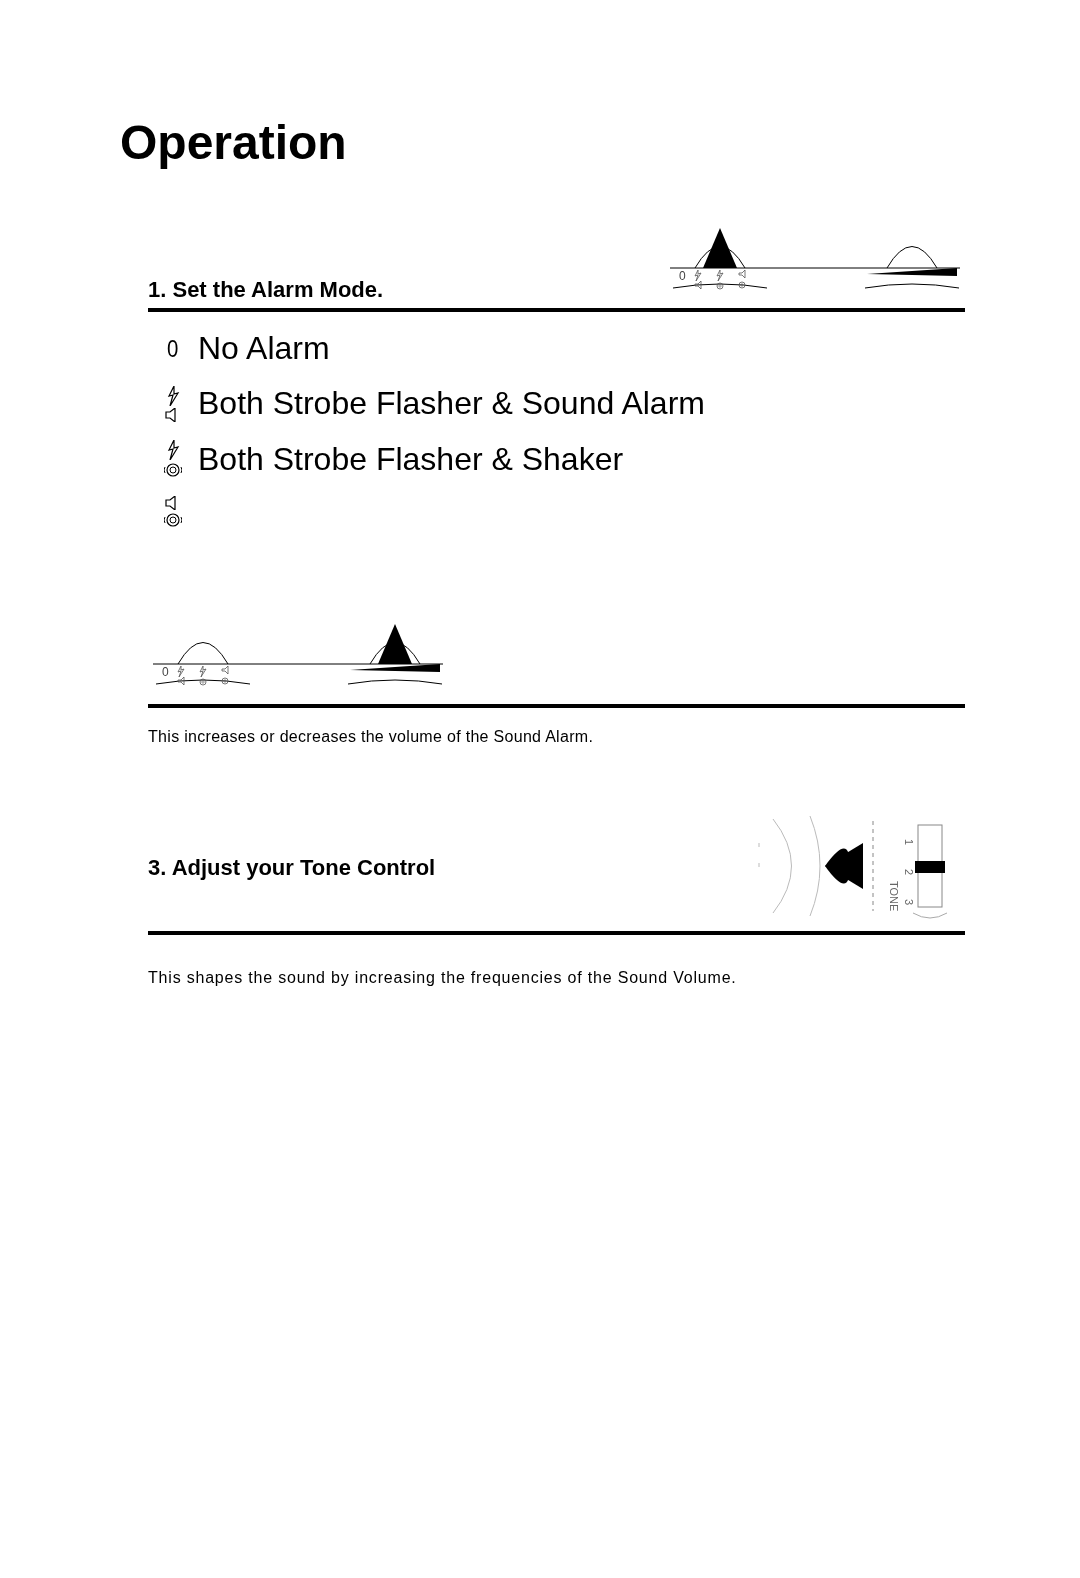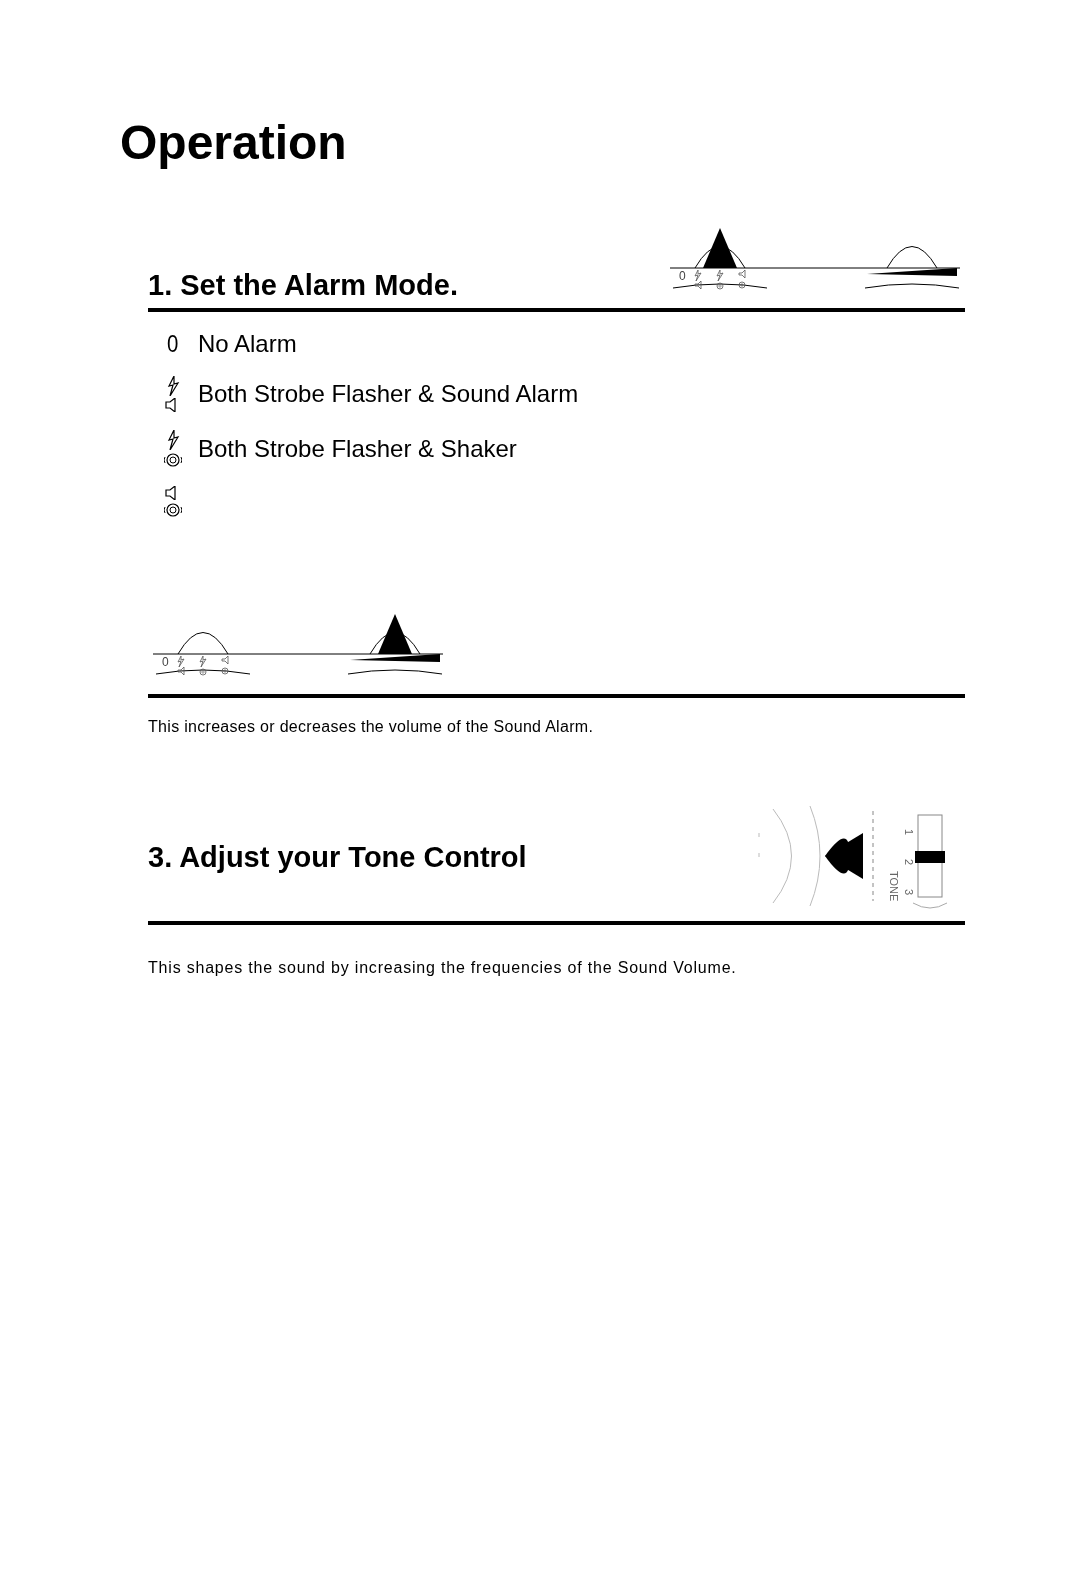--- a/index.html
+++ b/index.html
@@ -1,27 +1,27 @@
 <!DOCTYPE html>
 <html><head>
 <meta charset="utf-8">
 <style>
   html,body{margin:0;padding:0;background:#fff;}
   .page{width:1080px;height:1162px;position:relative;font-family:Arial,Helvetica,sans-serif;color:#000;overflow:hidden;box-sizing:border-box;padding:115px 115px 0 120px;}
   .title{font-size:48px;font-weight:bold;margin:0 0 50px 0;}
   .step{margin:0 0 8px 0;padding-left:28px;}
   .step-head{display:flex;align-items:flex-end;justify-content:space-between;}
-  .step-title{font-size:29px;font-weight:bold;line-height:1.15;}
+  .step-title{font-size:22px;font-weight:bold;line-height:1.15;}
   .rule{height:4px;background:#000;margin:6px 0 18px 0;}
   .sub{font-size:16px;line-height:1.35;letter-spacing:.3px;}
   .modes{margin-top:4px;}
   .mode-row{display:flex;align-items:center;margin-bottom:18px;}
   .mode-row .sym{width:50px;display:flex;justify-content:center;}
   .mode-row .sym .col{display:flex;flex-direction:column;align-items:center;gap:2px;}
-  .mode-row .label{font-size:24px;text-align:right;}
+  .mode-row .label{font-size:32px;text-align:right;}
   .zero{font-size:24px;display:inline-block;transform:scaleX(.85);}
   .gap{height:70px;}
   .gap2{height:55px;}
   
   .diagram{flex:0 0 auto;}
 </style>
 </head>
 <body>
 
 <div class="page">

